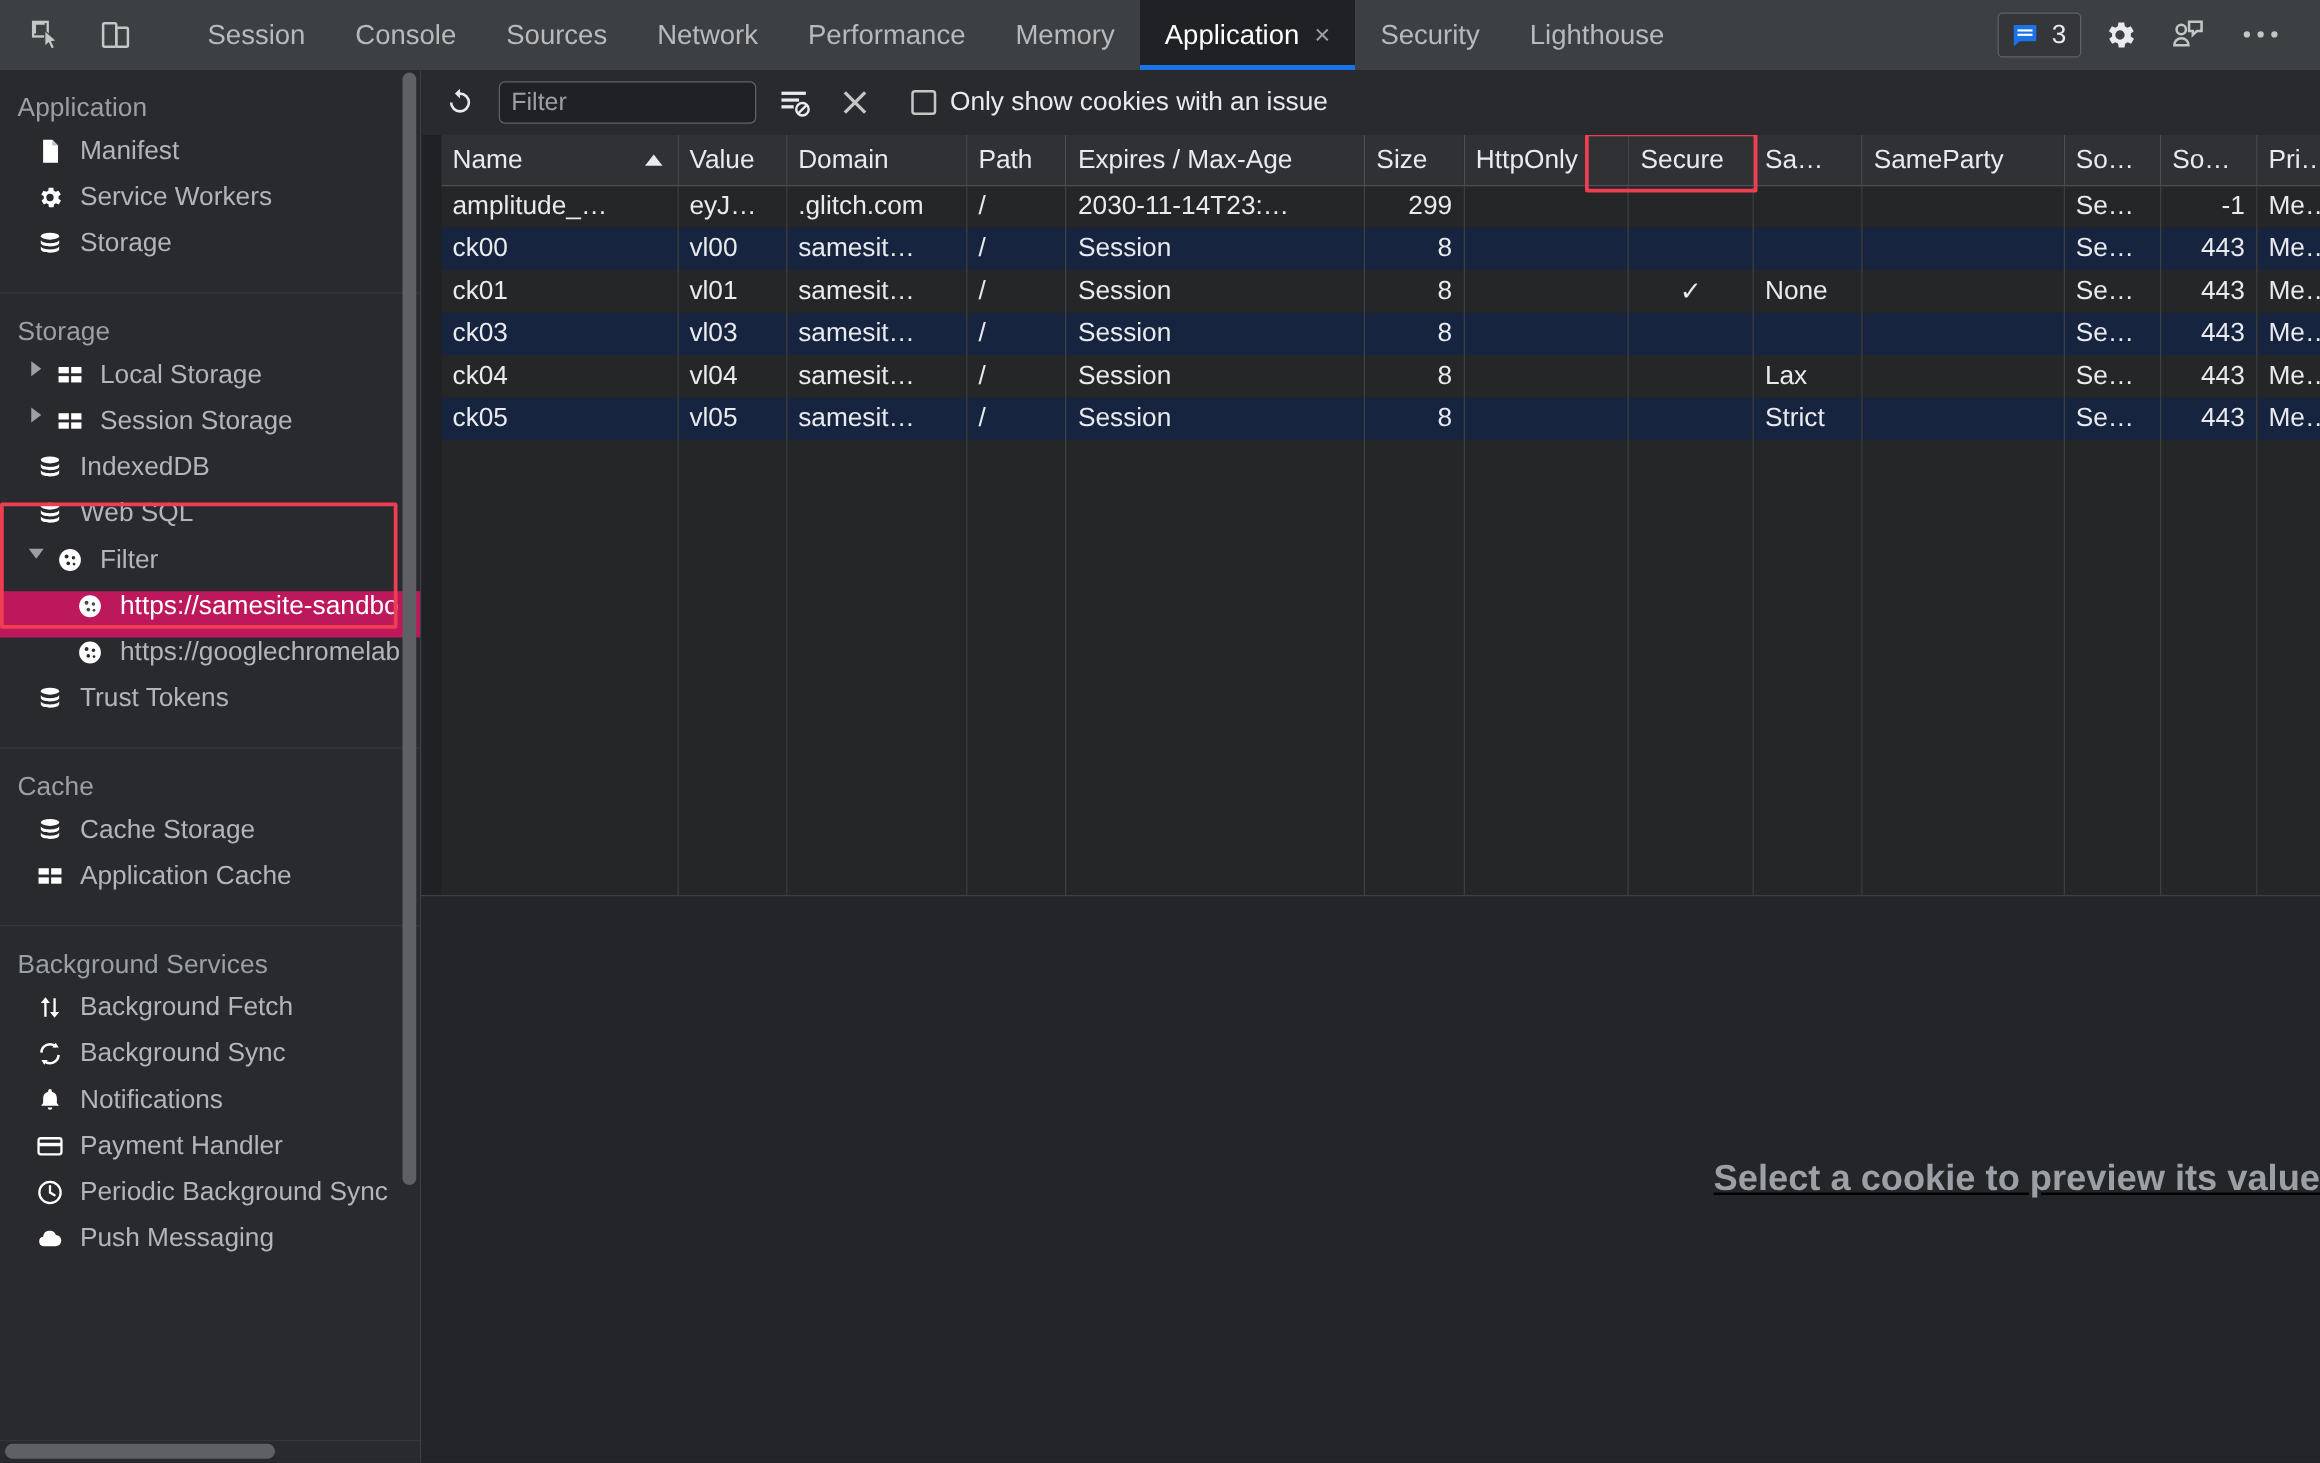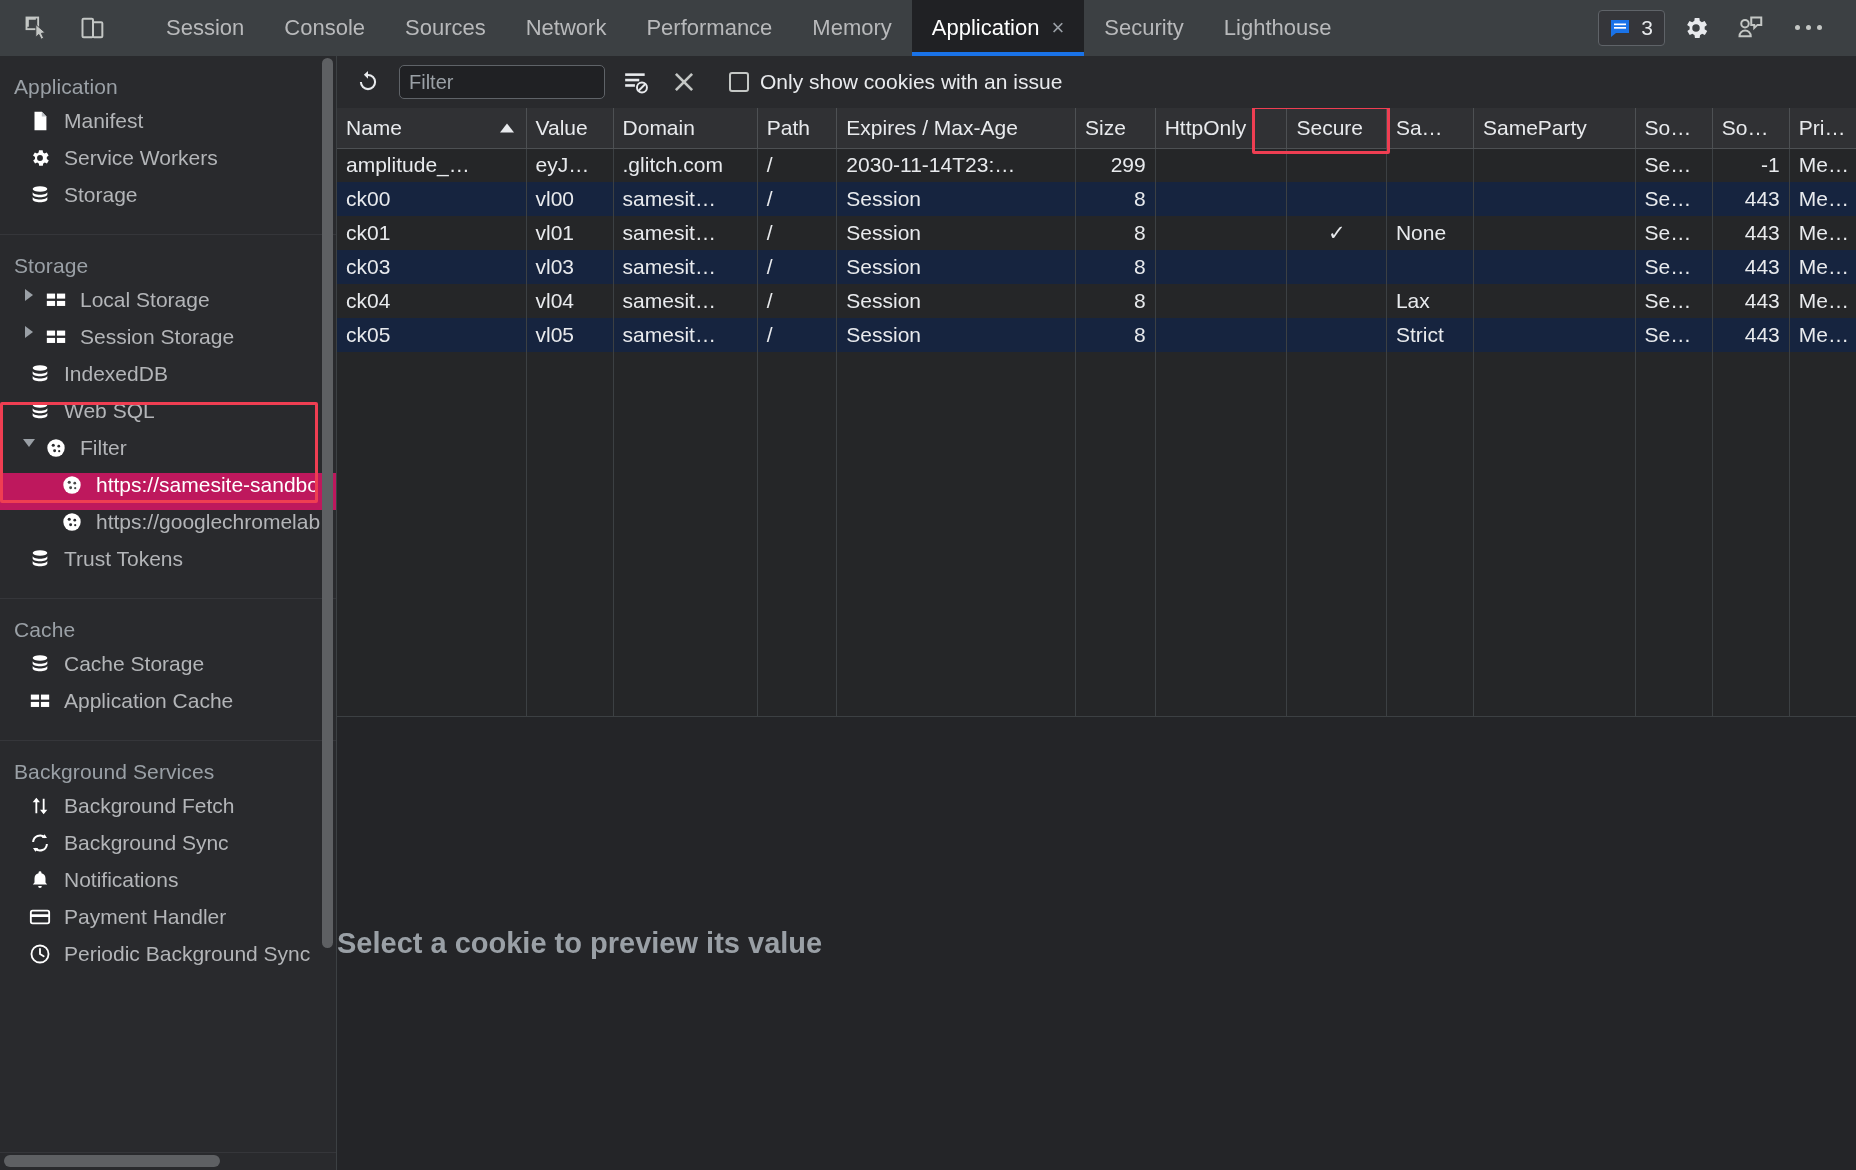--- a/index.html
+++ b/index.html
@@ -129,21 +129,21 @@
   .filter-input::placeholder { color: #9aa0a6; }
   .chk-wrap { display: flex; align-items: center; gap: 11px; cursor: pointer; margin-left: 14px; }
   .chkbox {
     width: 20px; height: 20px; border: 2px solid #c4c7c5;
     border-radius: 3px; background: transparent;
   }
   .chk-label { font-size: 21px; color: #e8eaed; white-space: nowrap; }
 
   
   .ck-table-wrap {
-    position: absolute; left: 0; top: 52px; right: 0; height: 608px;
+    position: absolute; left: 16px; top: 52px; right: 0; height: 608px;
     overflow: hidden; background: #202124;
   }
   table.ck { border-collapse: collapse; table-layout: fixed; width: 1530px; }
   table.ck th {
     background: #303134; color: #e8eaed; font-size: 21px; font-weight: normal;
     text-align: left; height: 40px; padding: 0 9px;
     border-right: 1px solid #4d5053; border-bottom: 1px solid #4d5053;
     white-space: nowrap; overflow: hidden; position: relative; cursor: pointer;
   }
   table.ck th .sortarrow {
@@ -158,21 +158,21 @@
   table.ck tbody tr.odd td { background: #16243f; }
   table.ck tbody tr.even td { background: #252628; }
   td.num { text-align: right; }
   td.ctr { text-align: center; }
   .tbl-filler { background: #252628; }
 
   
   .preview {
     position: absolute; left: 0; top: 660px; right: 0; bottom: 0;
     background: #242528; border-top: 1px solid #3c4043;
-    display: flex; align-items: center; justify-content: flex-start;
+    display: flex; align-items: center; justify-content: flex-end; text-decoration: underline;
   }
   .preview-msg { font-size: 29px; color: #9aa0a6; font-weight: bold; }
 </style>
 </head>
 <body>
 
 <div class="topbar">
   <div class="tb-icons">
     <div class="tb-ibtn">
       <svg width="28" height="28" viewBox="0 0 24 24">
@@ -481,20 +481,28 @@
         <span class="sb-label">Payment Handler</span>
       </div>
       <div class="sb-item">
         <span class="sb-icon">
           <svg width="22" height="22" viewBox="0 0 24 24">
               <circle cx="12" cy="12" r="9.3" fill="none" stroke="#fff" stroke-width="2"></circle>
               <path d="M12 6.4V12l4 2.4" fill="none" stroke="#fff" stroke-width="2" stroke-linecap="round"></path>
             </svg>
         </span>
         <span class="sb-label">Periodic Background Sync</span>
+      </div>
+      <div class="sb-item">
+        <span class="sb-icon">
+          <svg width="22" height="22" viewBox="0 0 24 24">
+              <path fill="#fff" d="M6.2 18.5A4.2 4.2 0 016 10.2a5.8 5.8 0 0111.2-1.4 4.4 4.4 0 01-.4 9.7z"></path>
+            </svg>
+        </span>
+        <span class="sb-label">Push Messaging</span>
       </div>
     </div>
   </div>
 
   <div class="hl-box" style="left:0; top:346px; width:318px; height:101px;"></div>
 
   <div class="sb-vscroll"></div>
   <div class="sb-hstrack">
     <div class="sb-hscroll"></div>
   </div>

